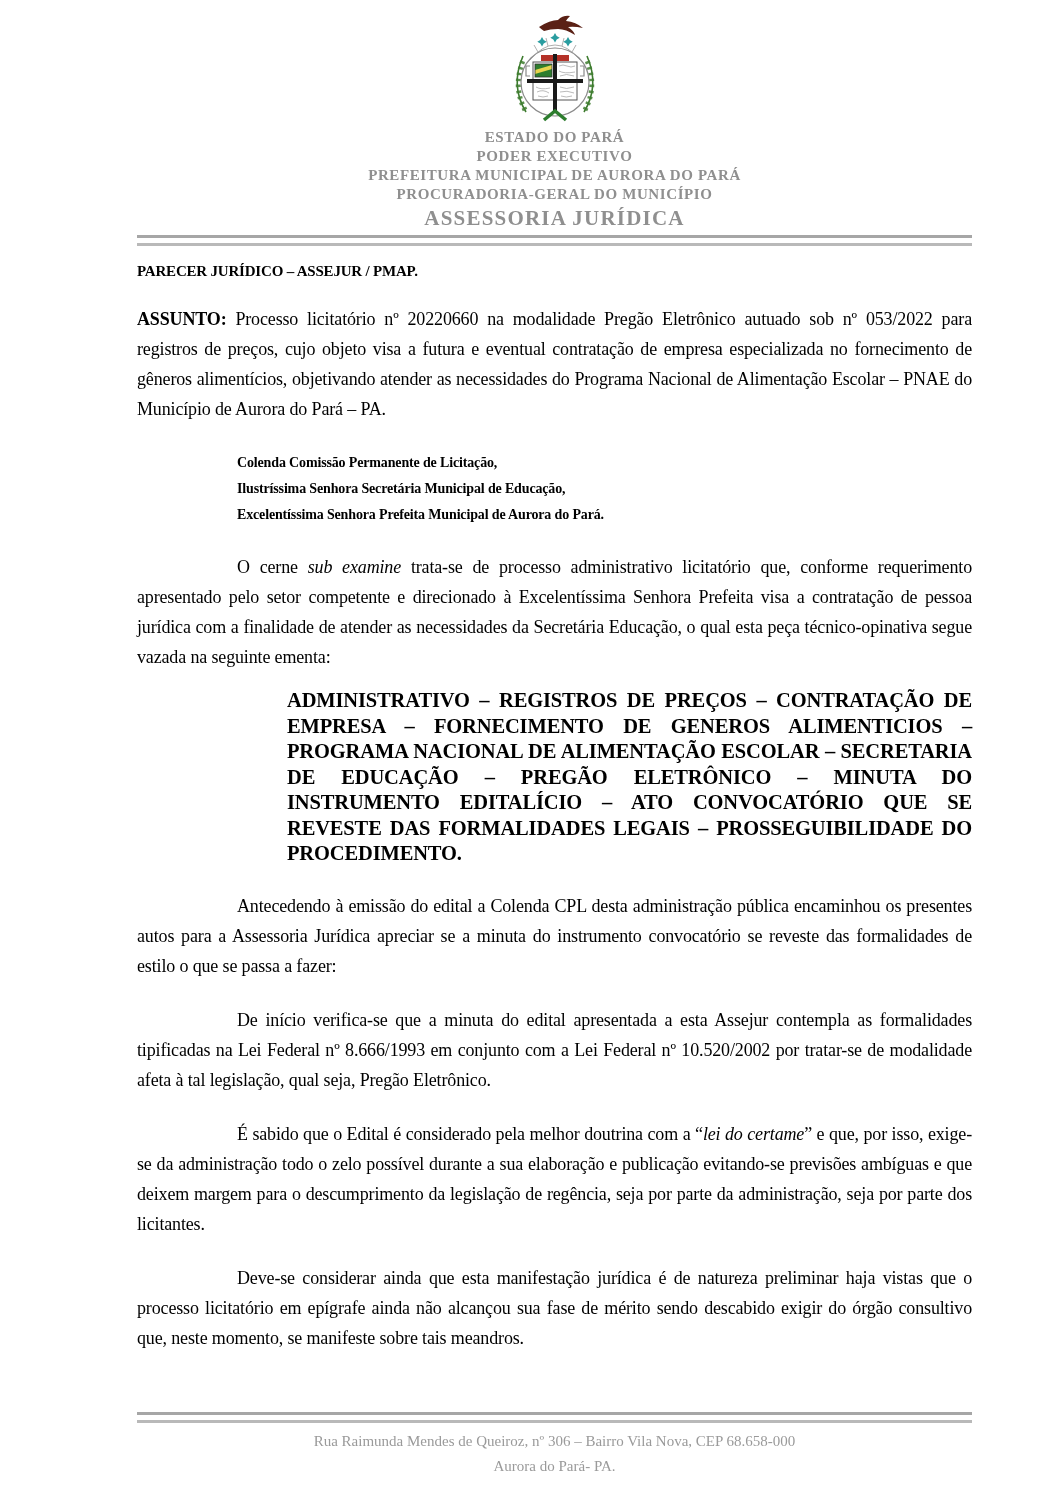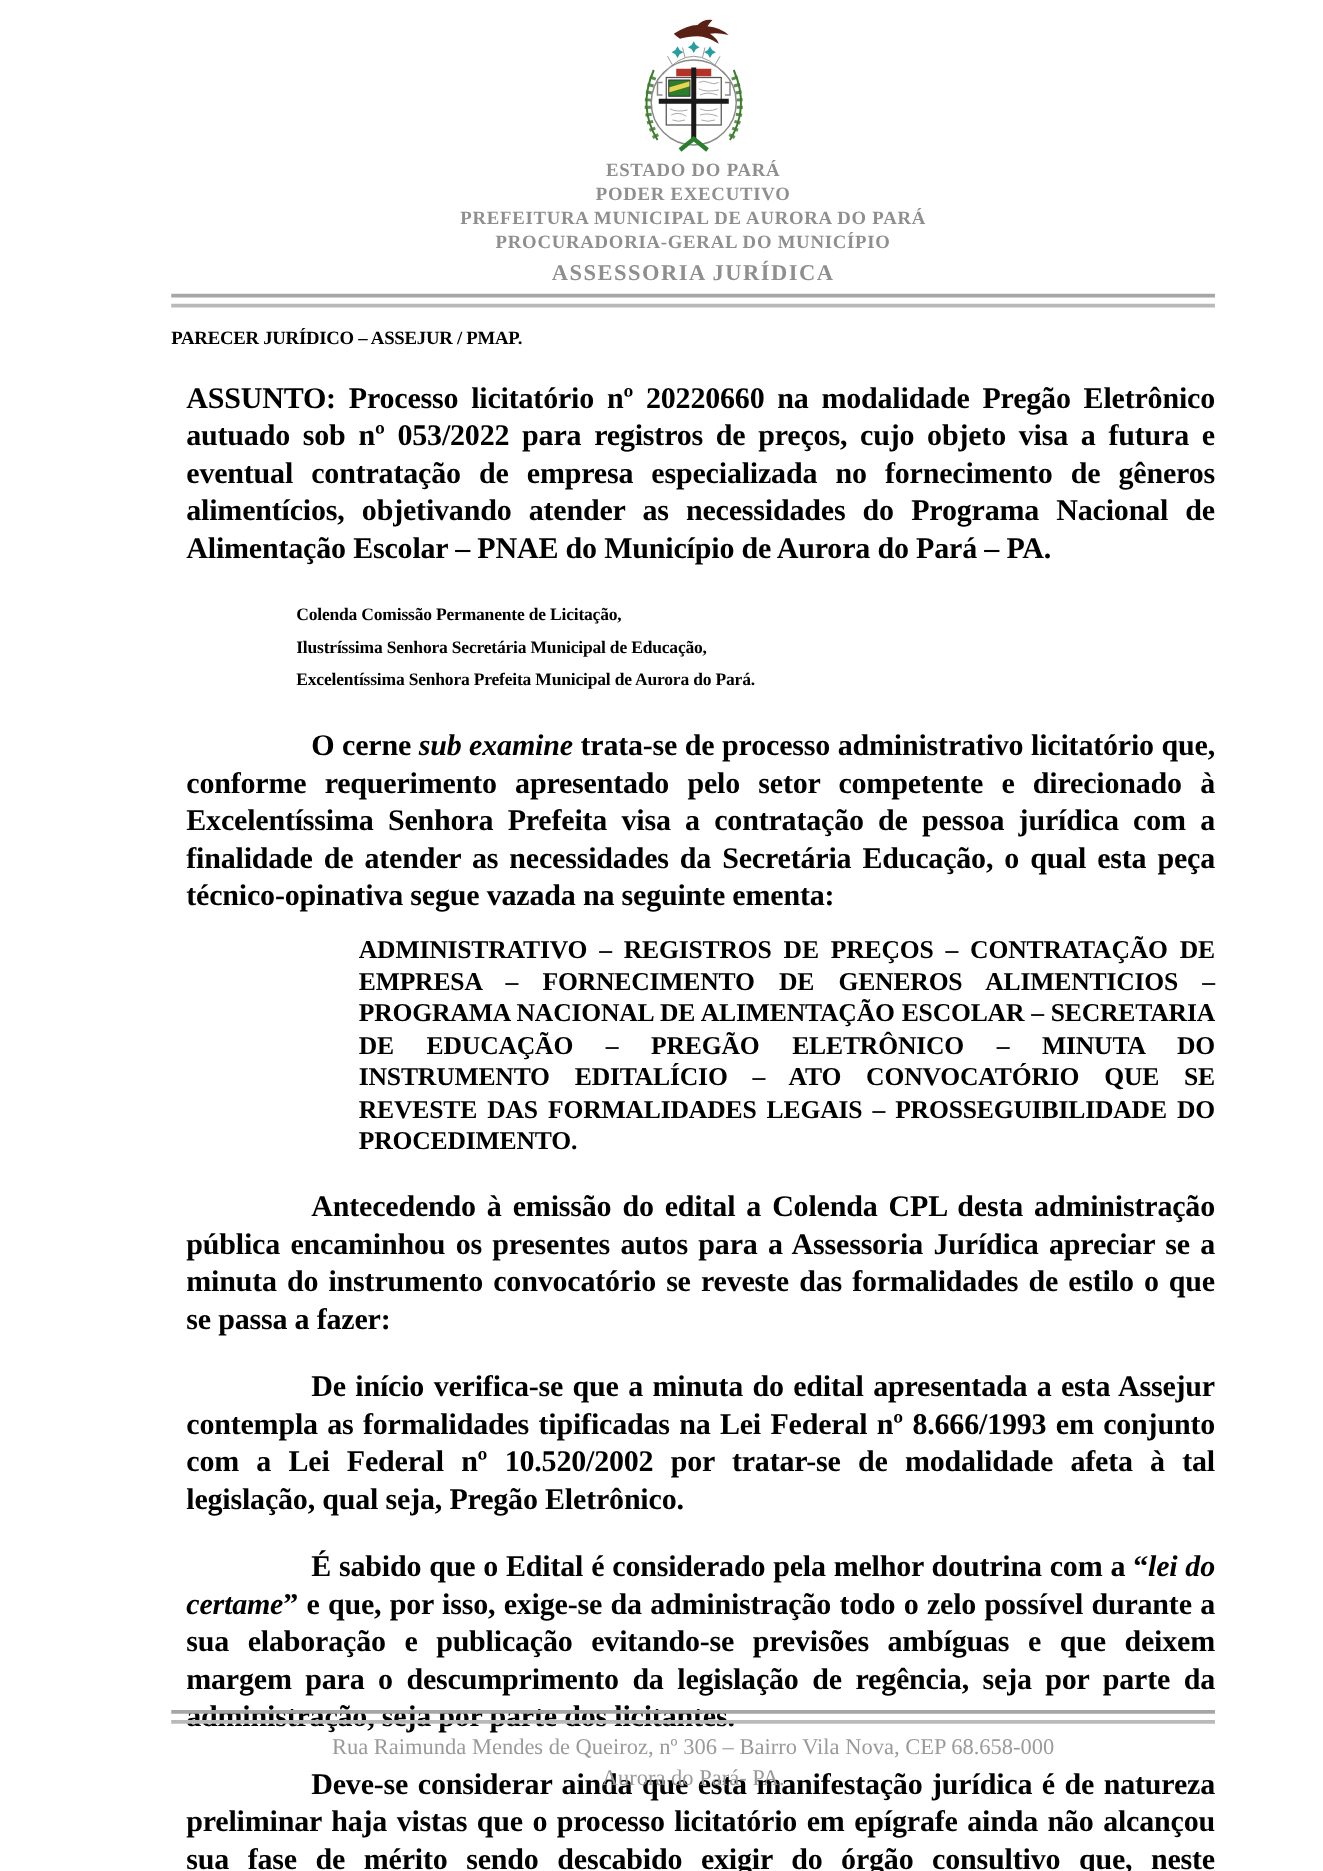--- a/index.html
+++ b/index.html
@@ -11,34 +11,33 @@
     overflow:hidden;
     font-family:"Liberation Serif","DejaVu Serif",serif;
     color:#000000;
   }
   .content{padding:14px 86px 0 137px;}
 
   
   .letterhead{text-align:center;color:#8f8f8f;font-weight:bold;}
   .emblem{display:block;margin:0 auto 2px auto;}
   .lh-line{font-size:15px;line-height:19px;letter-spacing:.6px;}
-  .lh-dept{font-size:18px;line-height:27px;letter-spacing:1.2px;margin-top:1px;}
+  .lh-dept{font-size:21px;line-height:27px;letter-spacing:1.2px;margin-top:1px;}
   .rules{margin-top:3px;}
   .rule-a{height:3px;background:#a6a6a6;}
   .rule-b{height:3px;background:#b9b9b9;margin-top:5px;}
 
   
   .doc-title{margin:17px 0 0 0;font-size:15px;font-weight:bold;letter-spacing:-.2px;}
   p.body{
-    margin:24px 0 0 12px;
-    font-size:24px;
+    margin:24px 0 0 0;
+    font-size:18px;
     line-height:30px;
     text-align:justify;
     letter-spacing:-.15px;
-    font-weight:bold;
   }
   p.first-indent{text-indent:100px;}
   .addressees{
     margin:26px 0 0 100px;
     font-weight:bold;
     font-size:14px;
     line-height:26px;
     letter-spacing:-.15px;
   }
   .ementa{
@@ -49,24 +48,24 @@
     text-align:justify;
     letter-spacing:-.15px;
     font-family:Liberation Serif, serif;
   }
 
   
   .footer{
     position:absolute;
     left:137px;
     right:86px;
-    top:1368px;
+    top:1412px;
     text-align:center;
     color:#9a9a9a;
-    font-size:18px;
+    font-size:15px;
     line-height:25px;
   }
   .footer .rules{margin:0 0 6px 0;}
 </style>
 </head>
 <body>
 
 <div class="page">
   <div class="content">
 

